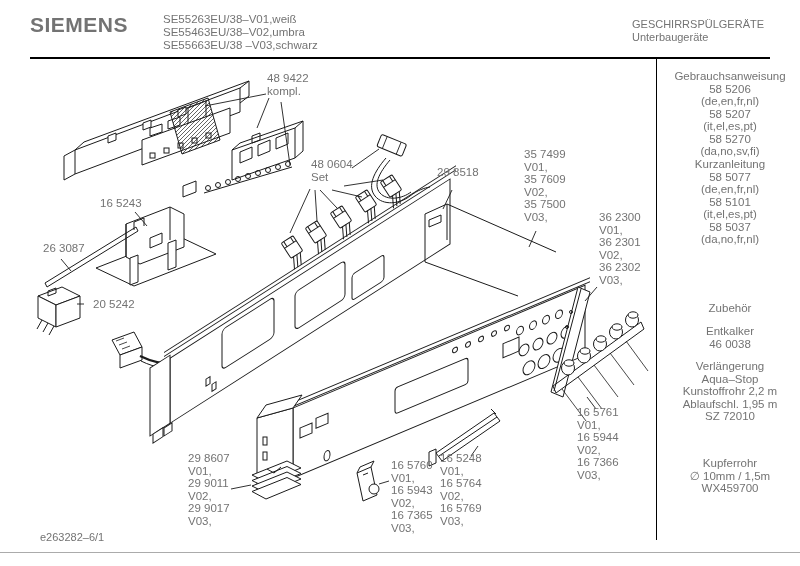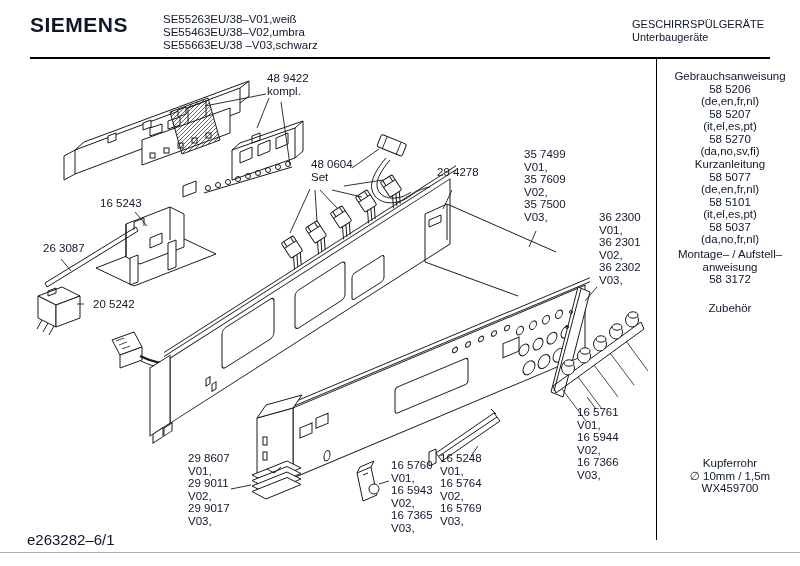--- a/index.html
+++ b/index.html
@@ -1,26 +1,26 @@
 <!DOCTYPE html>
 <html><head>
 <meta charset="utf-8">
 <style>
   html,body{margin:0;padding:0;background:#e8e8e8;}
   .page{position:relative;width:800px;height:566px;background:#fff;
-        font-family:"Liberation Sans",sans-serif;color:#0f172a;overflow:hidden;}
+        font-family:"Liberation Sans",sans-serif;color:#737373;overflow:hidden;}
   .hdr-brand{position:absolute;left:30px;top:13px;font-size:21px;font-weight:bold;letter-spacing:.5px;}
   .hdr-models{position:absolute;left:163px;top:13px;font-size:11.5px;line-height:13px;white-space:pre-line;}
   .hdr-right{position:absolute;left:632px;top:6px;font-size:11px;line-height:13px;margin-top:12px;}
   .rule-h{position:absolute;left:30px;top:57px;width:740px;height:2px;background:#000;}
   .rule-v{position:absolute;left:656px;top:58px;width:1px;height:482px;background:#000;}
   .hairline{position:absolute;left:0;top:552px;width:800px;height:1px;background:#ababab;}
   .sgroup{position:absolute;left:663px;width:134px;font-size:11.5px;line-height:12.5px;white-space:pre-line;text-align:center;}
   .plabel{position:absolute;font-size:11.5px;line-height:12.5px;white-space:pre-line;}
-  .footer{position:absolute;left:27px;top:531px;font-size:15px;text-align:center;}
+  .footer{position:absolute;left:40px;top:531px;font-size:11px;text-align:center;}
   svg.diagram{position:absolute;left:0;top:0;}
 </style>
 </head>
 <body>
 
 <div class="page">
 
   <div class="hdr-brand">SIEMENS</div>
   <div class="hdr-models">SE55263EU/38–V01,weiß
 SE55463EU/38–V02,umbra
@@ -40,24 +40,28 @@
 (it,el,es,pt)
 58 5270
 (da,no,sv,fi)</div>
   <div class="sgroup" style="top:158px">Kurzanleitung
 58 5077
 (de,en,fr,nl)
 58 5101
 (it,el,es,pt)
 58 5037
 (da,no,fr,nl)</div>
-  <div class="sgroup" style="top:248px">Montage– / Aufstell–
-anweisung
-58 3172</div>
   <div class="sgroup" style="top:302px">Zubehör</div>
+  <div class="sgroup" style="top:325px">Entkalker
+46 0038</div>
+  <div class="sgroup" style="top:360px">Verlängerung
+Aqua–Stop
+Kunstoffrohr 2,2 m
+Ablaufschl. 1,95 m
+SZ 72010</div>
   <div class="sgroup" style="top:457px">Kupferrohr
 ∅ 10mm / 1,5m
 WX459700</div>
 
   <svg class="diagram" width="800" height="566" viewBox="0 0 800 566">
     <defs>
       <pattern id="hatch" width="4" height="4" patternUnits="userSpaceOnUse">
         <path d="M0,4 L4,0" stroke="#222" stroke-width="0.7"></path>
       </pattern>
     </defs>
@@ -321,21 +325,21 @@
       <path d="M389,481 L379,484"></path>
       <path d="M478,446 L471,456"></path>
       <path d="M596,409 L587,397"></path>
     </g>
   </svg>
 
   <div class="plabel" style="left:267px;top:72px">48 9422
 kompl.</div>
   <div class="plabel" style="left:311px;top:158px">48 0604
 Set</div>
-  <div class="plabel" style="left:437px;top:166px">29 4278</div>
+  <div class="plabel" style="left:437px;top:166px">29 8518</div>
   <div class="plabel" style="left:524px;top:148px">35 7499
 V01,
 35 7609
 V02,
 35 7500
 V03,</div>
   <div class="plabel" style="left:599px;top:211px">36 2300
 V01,
 36 2301
 V02,

